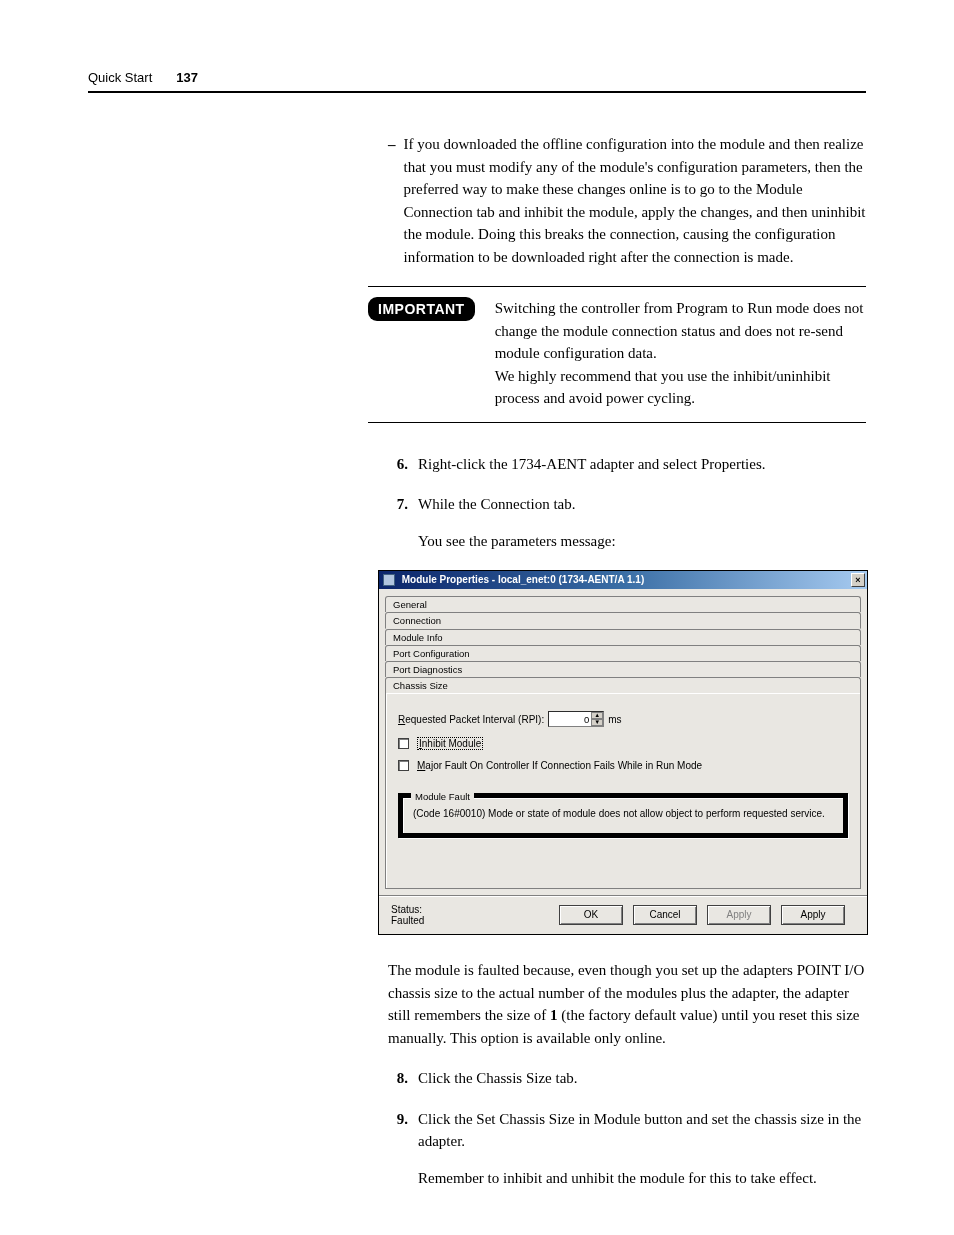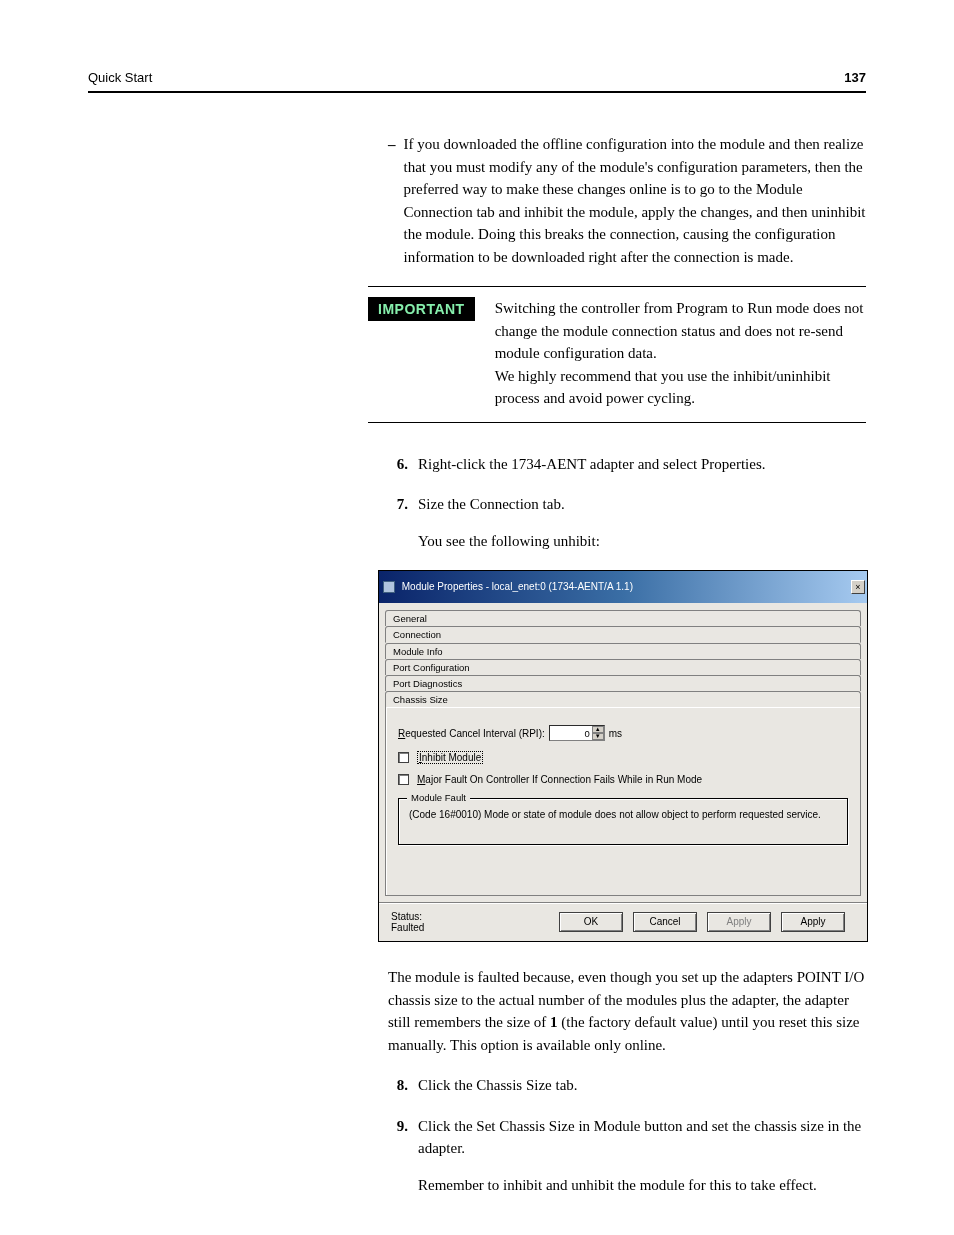--- a/index.html
+++ b/index.html
@@ -10,21 +10,21 @@
     font-size: 15px;
     color: #000;
     background: #fff;
     width: 954px;
   }
   .page {
     padding: 70px 88px 50px 88px;
   }
   .header {
     display: flex;
-    justify-content: space-between;
+    justify-content: flex-start;
     align-items: baseline;
     gap: 24px;
     font-family: Arial, Helvetica, sans-serif;
     font-size: 13px;
     margin-bottom: 6px;
   }
   .header .pagenum { font-weight: bold; }
   .hr-thick {
     border: none;
     border-top: 2px solid #000;
@@ -47,27 +47,28 @@
     border-top: 1px solid #000;
     margin: 12px 0 10px 0;
   }
   .important-row {
     display: flex;
     gap: 20px;
     align-items: flex-start;
   }
   .important-badge {
     background: #000;
-    color: #86efac;
+    color: #ffffff;
     font-family: Arial, Helvetica, sans-serif;
     font-weight: bold;
     font-size: 14px;
     padding: 4px 10px;
     letter-spacing: 0.5px;
     flex-shrink: 0;
+    border-radius: 9px;
   }
   .important-text {
     line-height: 1.5;
   }
   .steps {
     margin-top: 30px;
   }
   .step {
     display: flex;
     gap: 10px;
@@ -87,23 +88,23 @@
     font-family: Tahoma, Arial, sans-serif;
     font-size: 10px;
     color: #000;
   }
   .titlebar {
     display: flex;
     align-items: center;
     justify-content: space-between;
     background: linear-gradient(to right, #0a246a, #3a6ea5, #a6caf0);
     color: #fff;
-    height: 32px;
+    height: 18px;
     padding: 0 2px 0 4px;
-    font-weight: normal;
+    font-weight: bold;
     font-size: 10px;
   }
   .titlebar .ticon {
     display: inline-block;
     width: 12px; height: 12px;
     background: #b0c4de;
     border: 1px solid #406080;
     margin-right: 4px;
     vertical-align: middle;
   }
@@ -192,24 +193,24 @@
     background: #fff;
     box-shadow: inset 1px 1px 0 #808080;
     margin-right: 4px;
     vertical-align: middle;
   }
   .dotted-focus {
     border: 1px dotted #000;
     padding: 0 1px;
   }
   .fieldset {
-    border: 1px solid #000000;
+    border: 5px solid #000000;
     box-shadow: inset 1px 1px 0 #fff, 1px 1px 0 #fff;
-    padding: 10px 10px 24px 10px;
-    margin-top: 13px;
+    padding: 10px 10px 14px 10px;
+    margin-top: 22px;
     position: relative;
   }
   .fieldset .legend {
     position: absolute;
     top: -7px; left: 8px;
     background: #e9e7e2;
     padding: 0 4px;
     font-size: 9.5px;
   }
   .statusbar {
@@ -281,22 +282,22 @@
   <div class="content-col steps">
 
     <div class="step">
       <div class="step-num">6.</div>
       <div class="step-body">Right-click the 1734-AENT adapter and select Properties.</div>
     </div>
 
     <div class="step">
       <div class="step-num">7.</div>
       <div class="step-body">
-        <div>Size the Connection tab.</div>
-        <div class="step-para">You see the following unhibit:</div>
+        <div>While the Connection tab.</div>
+        <div class="step-para">You see the parameters message:</div>
       </div>
     </div>
 
     <div class="dialog-wrap">
       <div class="dialog">
         <div class="titlebar">
           <span>
             <span class="ticon"></span>
             <span>Module Properties - local_enet:0 (1734-AENT/A 1.1)</span>
           </span>
@@ -308,21 +309,21 @@
           <div class="tab active">Connection</div>
           <div class="tab">Module Info</div>
           <div class="tab">Port Configuration</div>
           <div class="tab">Port Diagnostics</div>
           <div class="tab">Chassis Size</div>
         </div>
 
         <div class="tabpanel">
 
           <div class="field-row">
-            <span><span class="underline">R</span><span>equested Cancel Interval (RPI):</span></span>
+            <span><span class="underline">R</span><span>equested Packet Interval (RPI):</span></span>
             <span class="spinner">
               <span>0</span>
               <span class="arrows">
                   <div>▲</div>
                   <div>▼</div>
                 </span>
             </span>
             <span>ms</span>
           </div>
 

